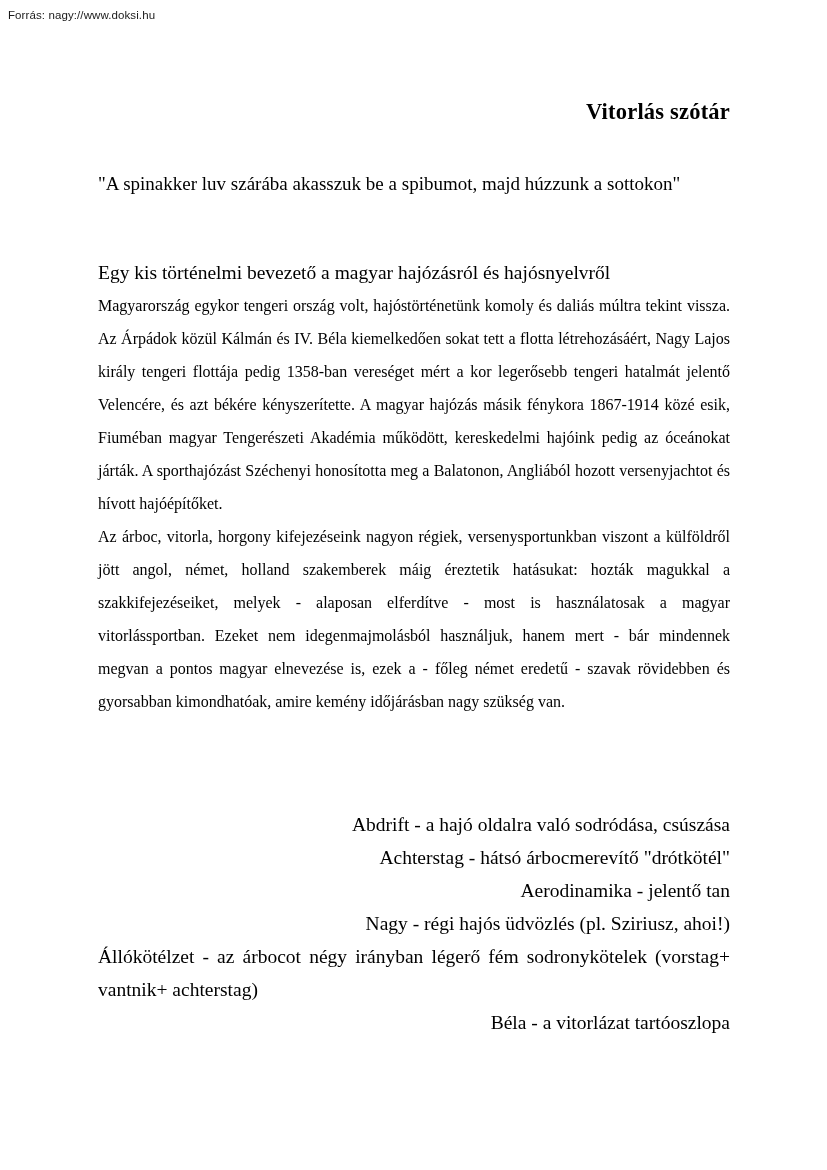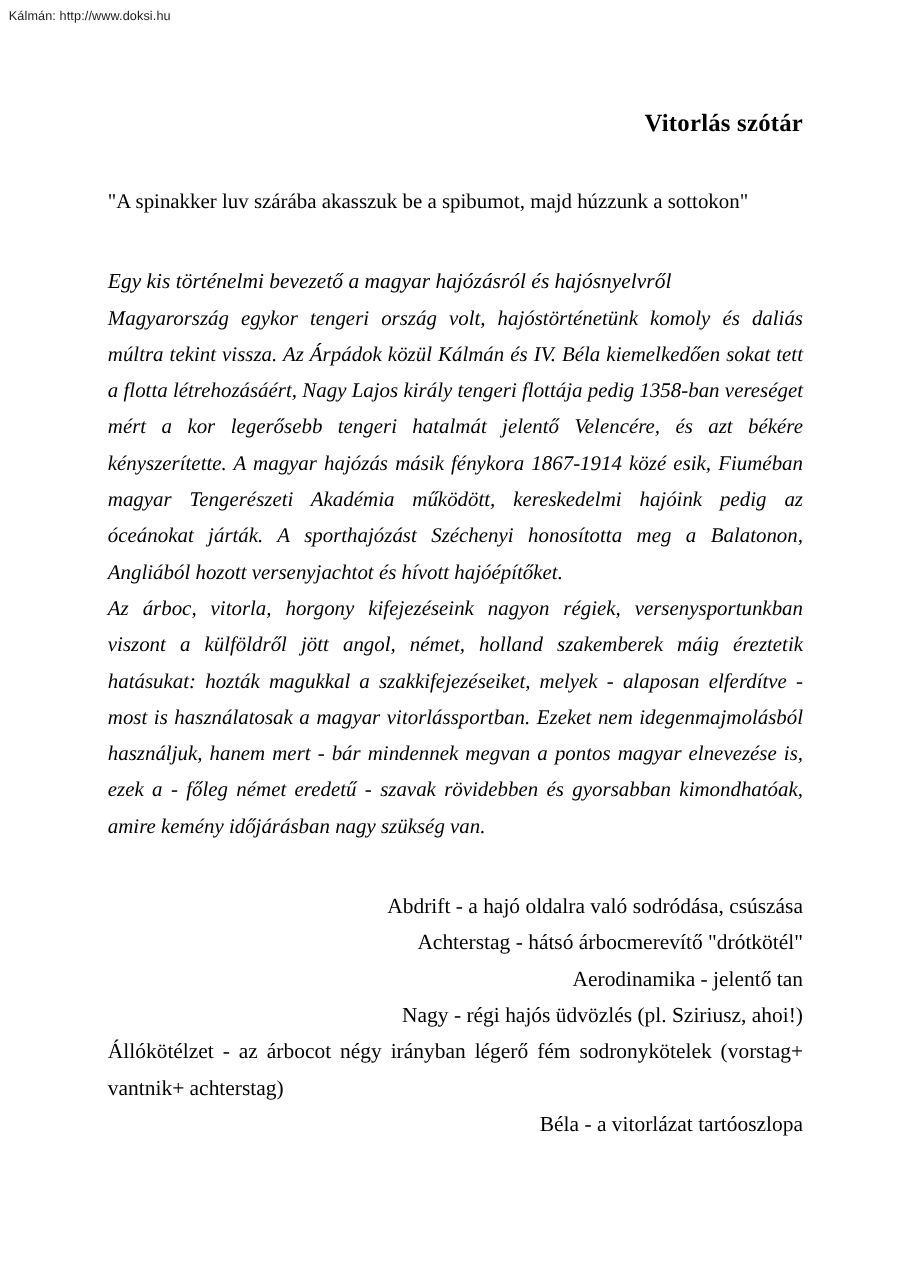--- a/index.html
+++ b/index.html
@@ -65,35 +65,34 @@
     left: 0;
     width: 632px;
     font-size: 19px;
     line-height: 24px;
     text-align: left;
     white-space: nowrap;
   }
 
   .body-block {
     position: absolute;
-    top: 240px;
+    top: 256px;
     left: 0;
     width: 632px;
-    font-style: italic;
   }
 
   .intro-line {
     font-size: 19.5px;
     line-height: 33px;
     text-align: left;
     margin: 0;
   }
 
   p.para {
-    font-size: 19px;
+    font-size: 16px;
     line-height: 33px;
     text-align: justify;
     text-justify: inter-word;
     margin: 0;
     padding: 0;
     hyphens: none;
   }
 
   .glossary {
     position: absolute;
@@ -113,21 +112,21 @@
   
   .glossary-entry.single {
     text-align: right;
   }
 </style>
 </head>
 <body>
 
 <div class="page">
 
-  <div class="source-header">Kálmán: http://www.doksi.hu</div>
+  <div class="source-header">Forrás: nagy://www.doksi.hu</div>
 
   <div class="content">
 
     <h1 class="doc-title">Vitorlás szótár</h1>
 
     <div class="quote-line">"A spinakker luv szárába akasszuk be a spibumot, majd húzzunk a sottokon"</div>
 
     <div class="body-block">
 
       <p class="intro-line">Egy kis történelmi bevezető a magyar hajózásról és hajósnyelvről</p>

